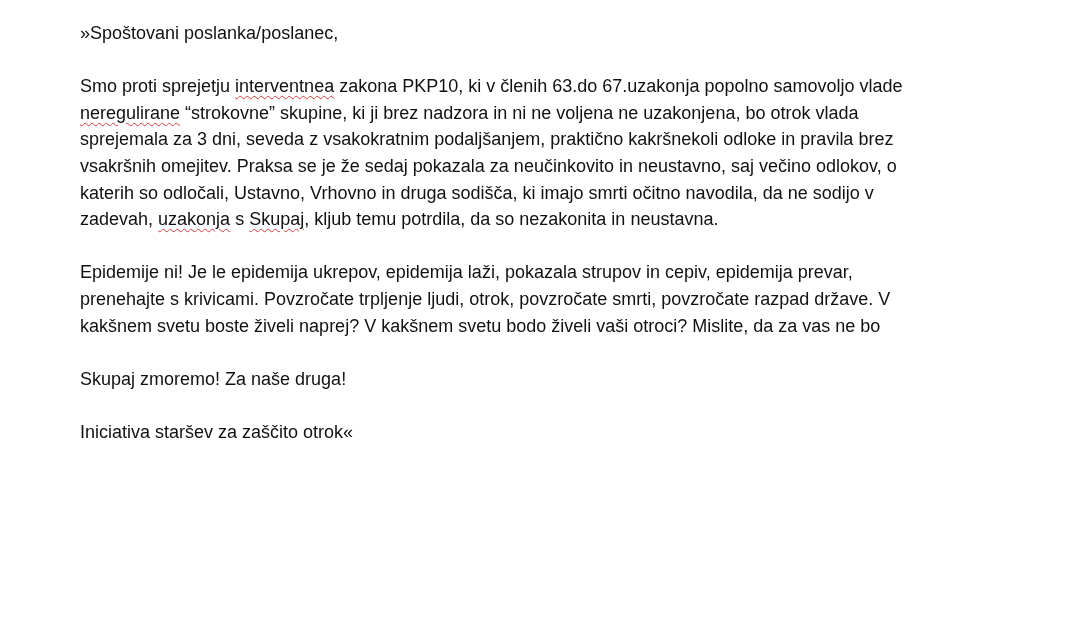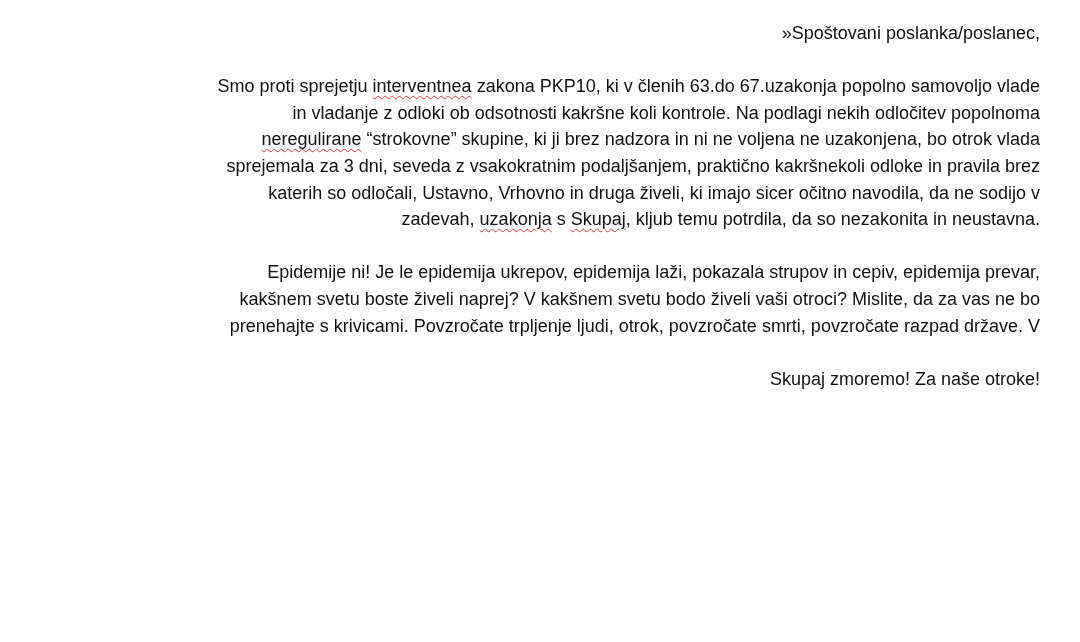--- a/index.html
+++ b/index.html
@@ -1,51 +1,54 @@
 <!DOCTYPE html>
 <html><head>
   <meta charset="utf-8">
   <style>
     html, body { margin: 0; padding: 0; background: #ffffff; }
     body { width: 1080px; height: 642px; overflow: hidden; position: relative; }
     .page {
       position: absolute; left: 80px; top: 20px; width: 960px;
       font-family: "Liberation Sans", sans-serif;
-      font-size: 18px; line-height: 26.6px; color: #111111; text-align: right;
+      font-size: 18px; line-height: 26.6px; color: #111111;
     }
     .para { margin: 0 0 26.6px 0; }
     .line { display: block; white-space: nowrap; }
     .spell {
       text-decoration: underline wavy #d23b3b;
       text-decoration-thickness: 1px;
       text-underline-offset: 3px;
     }
   </style>
 </head>
 <body>
 
 <div class="page">
 
   <p class="para">
     <span class="line">»Spoštovani poslanka/poslanec,</span>
   </p>
 
   <p class="para">
     <span class="line"><span>Smo proti sprejetju </span><span class="spell">interventnea</span><span> zakona PKP10, ki v členih 63.do 67.uzakonja popolno samovoljo vlade</span></span>
-    <span class="line">in vladanje z odloki ob odsotnosti kakršne koli kontrole. Na podlagi nekih odločitev popolnoma</span>
     <span class="line"><span class="spell">neregulirane</span><span> “strokovne” skupine, ki ji brez nadzora in ni ne voljena ne uzakonjena, bo otrok vlada</span></span>
     <span class="line">sprejemala za 3 dni, seveda z vsakokratnim podaljšanjem, praktično kakršnekoli odloke in pravila brez</span>
-    <span class="line">katerih so odločali, Ustavno, Vrhovno in druga živeli, ki imajo sicer očitno navodila, da ne sodijo v</span>
+    <span class="line">vsakršnih omejitev. Praksa se je že sedaj pokazala za neučinkovito in neustavno, saj večino odlokov, o</span>
+    <span class="line">katerih so odločali, Ustavno, Vrhovno in druga sodišča, ki imajo smrti očitno navodila, da ne sodijo v</span>
     <span class="line"><span>zadevah, </span><span class="spell">uzakonja</span><span> s </span><span class="spell">Skupaj</span><span>, kljub temu potrdila, da so nezakonita in neustavna.</span></span>
   </p>
 
   <p class="para">
     <span class="line">Epidemije ni! Je le epidemija ukrepov, epidemija laži, pokazala strupov in cepiv, epidemija prevar,</span>
+    <span class="line">prenehajte s krivicami. Povzročate trpljenje ljudi, otrok, povzročate smrti, povzročate razpad države. V</span>
     <span class="line">kakšnem svetu boste živeli naprej? V kakšnem svetu bodo živeli vaši otroci? Mislite, da za vas ne bo</span>
-    <span class="line">prenehajte s krivicami. Povzročate trpljenje ljudi, otrok, povzročate smrti, povzročate razpad države. V</span>
   </p>
 
   <p class="para">
-    <span class="line">Skupaj zmoremo! Za naše otroke!</span>
+    <span class="line">Skupaj zmoremo! Za naše druga!</span>
   </p>
 
+  <p class="para">
+    <span class="line">Iniciativa staršev za zaščito otrok«</span>
+  </p>
 
 </div>
 
 </body></html>

